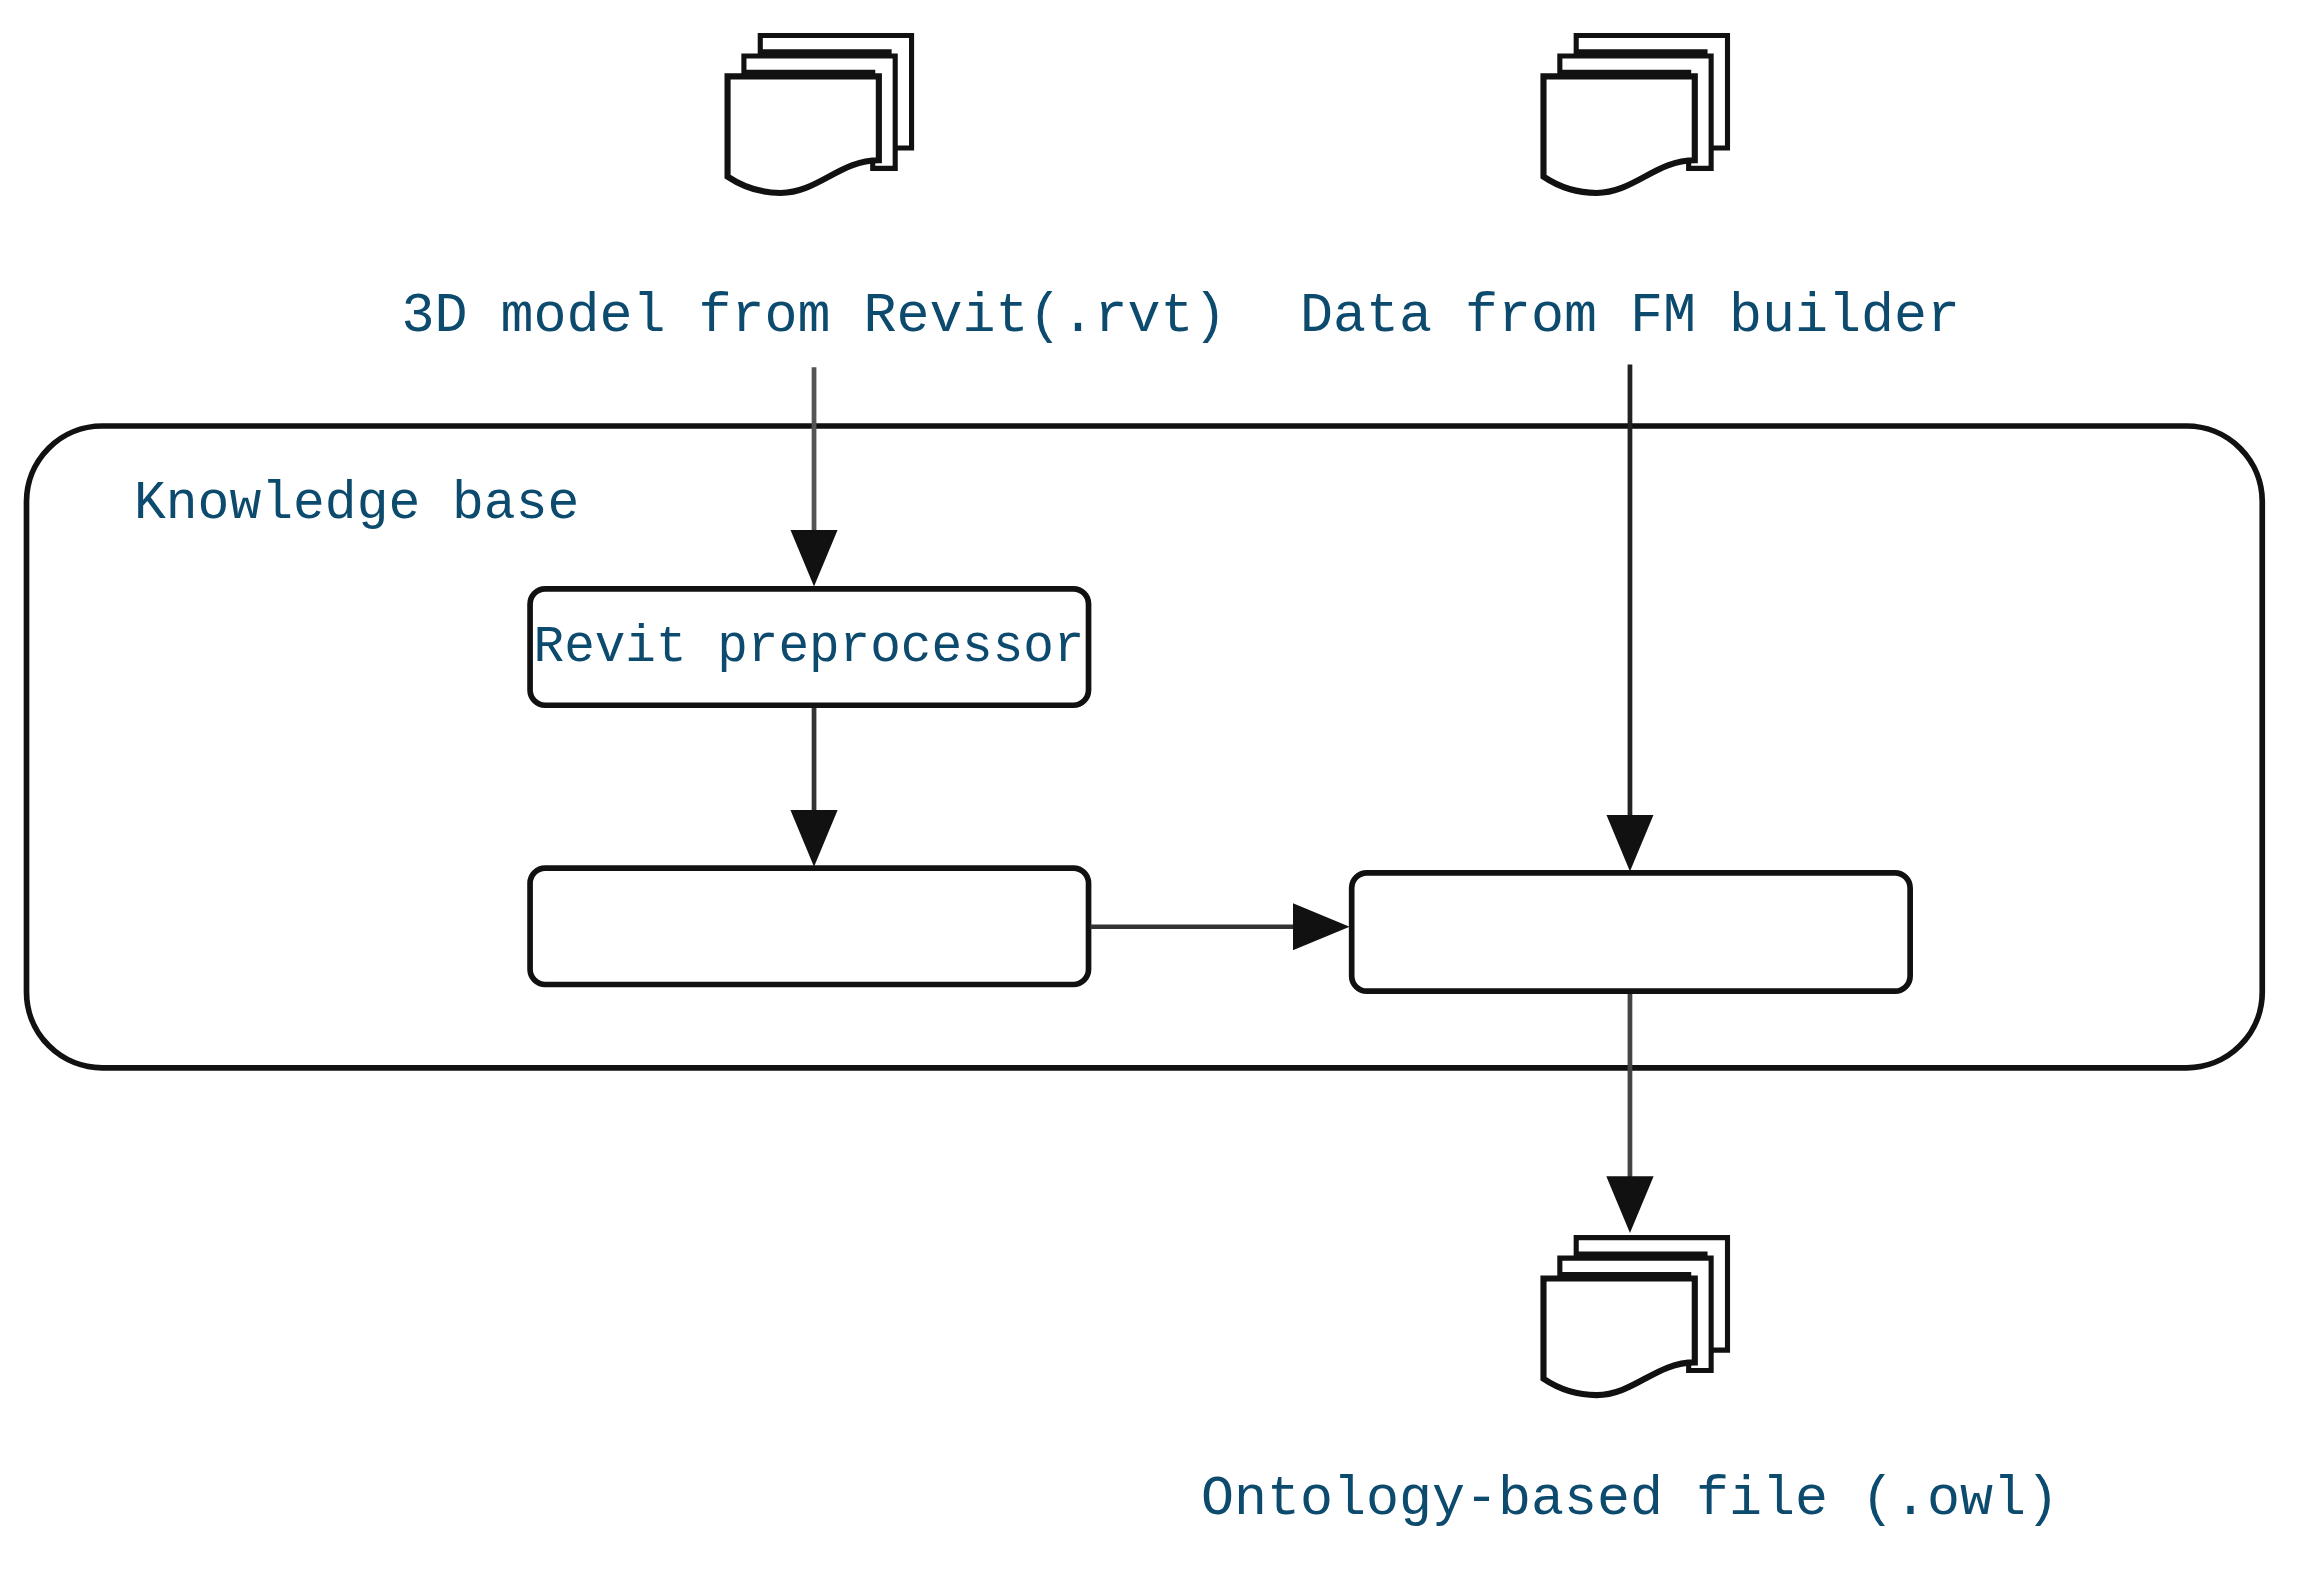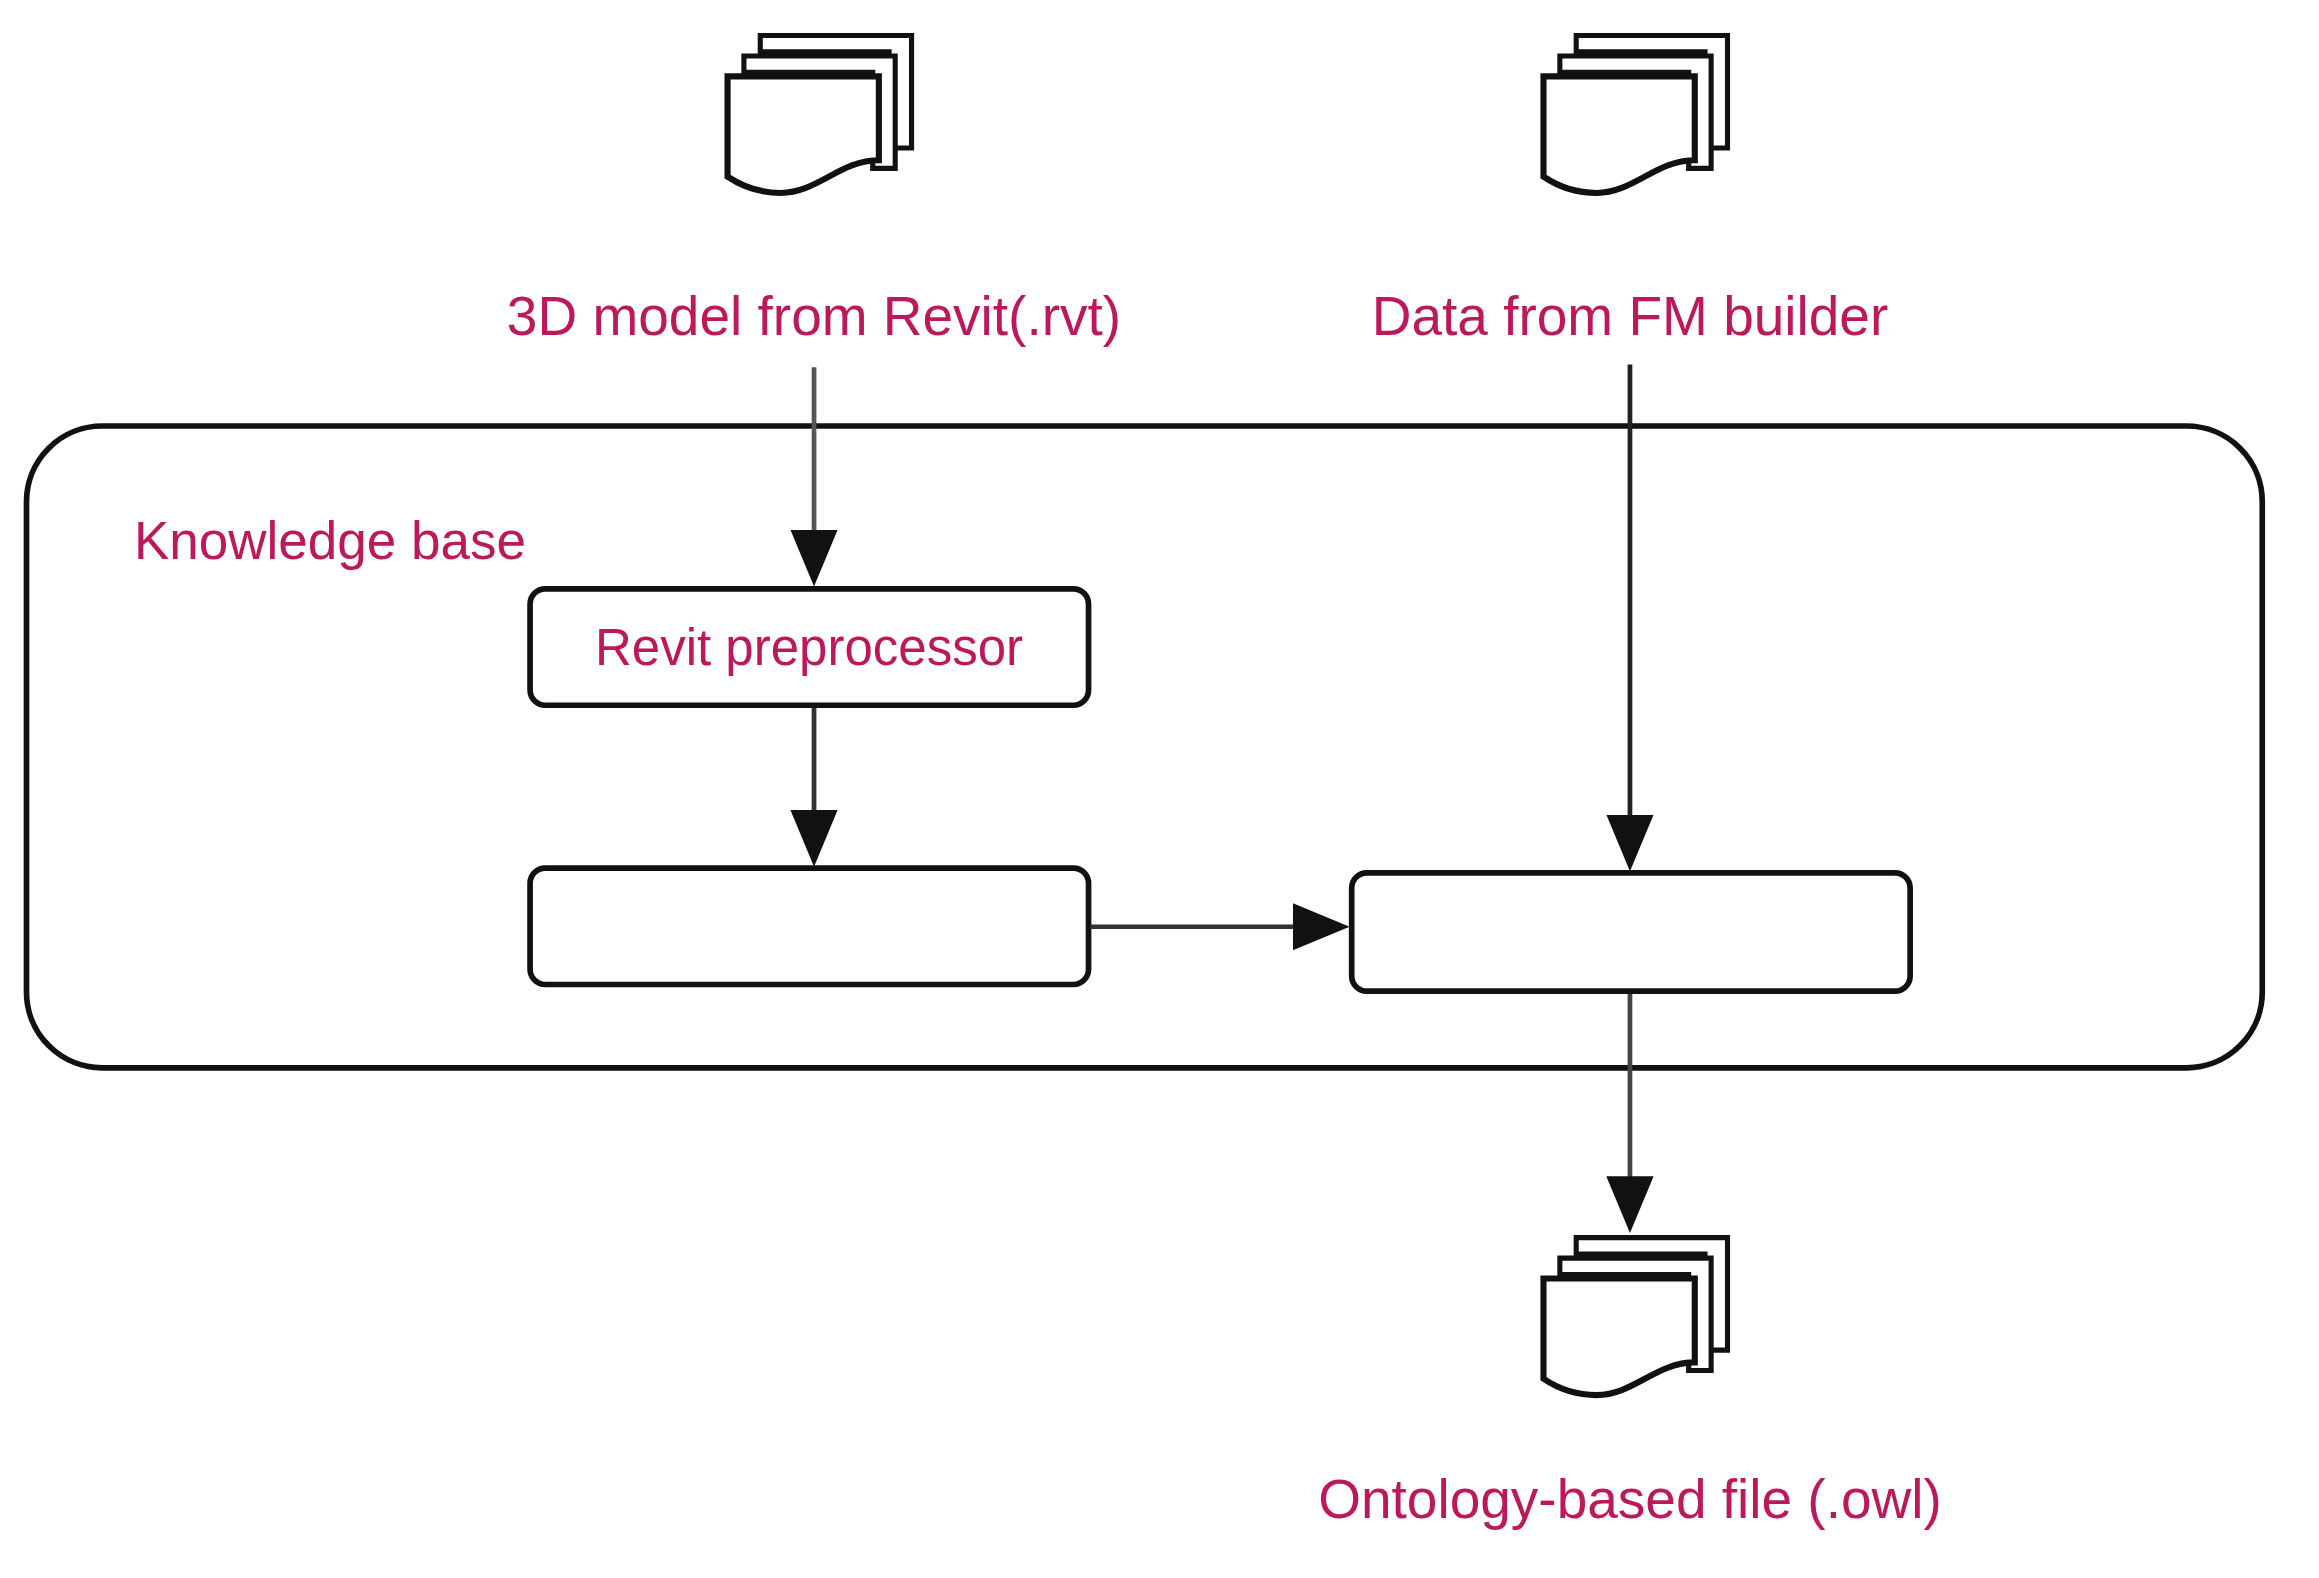--- a/index.html
+++ b/index.html
@@ -19,36 +19,35 @@
   }
   #diagram-svg {
     position: absolute;
     left: 0;
     top: 0;
     width: 2320px;
     height: 1579px;
   }
   .lbl {
     position: absolute;
-    color: #be185d;
-    font-family: Liberation Sans, sans-serif;
+    color: #0c4a6e;
+    font-family: Liberation Mono, monospace;
     white-space: nowrap;
     line-height: 1;
   }
   .io-label {
     font-size: 55px;
     text-align: center;
   }
   .box-label {
     font-size: 51px;
     text-align: center;
   }
   .container-label {
     font-size: 53px;
-    margin-top: 36px;
   }
   .centered {
     transform: translateX(-50%);
   }
 </style>
 </head>
 <body>
 
 <div id="stage">
 

